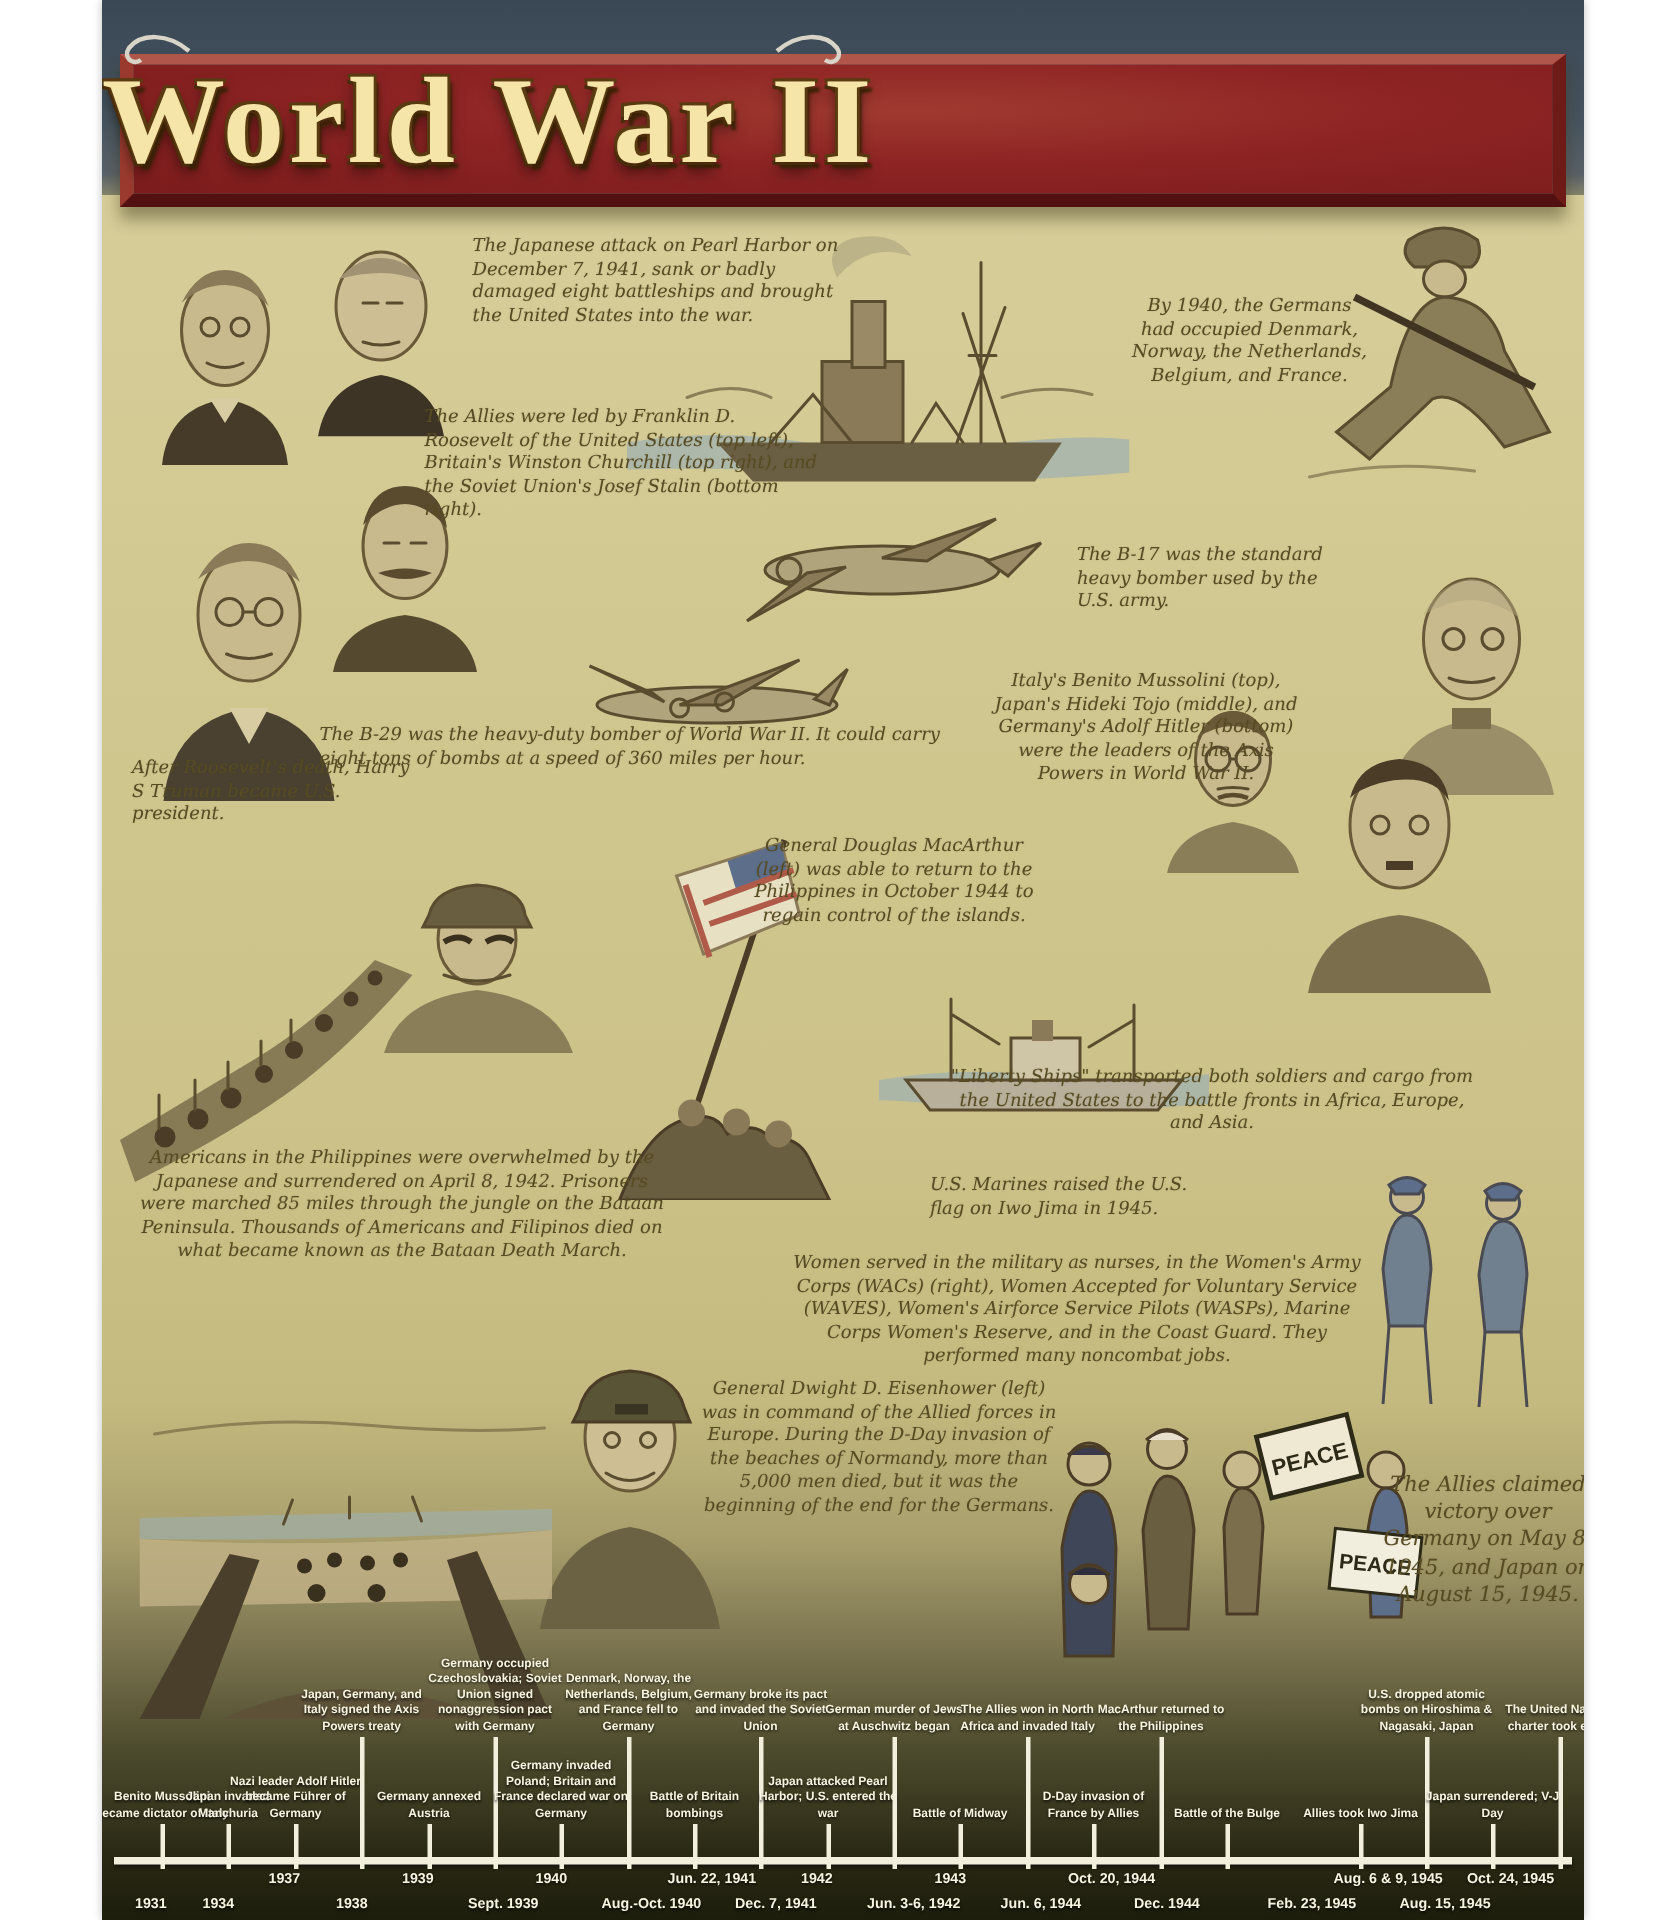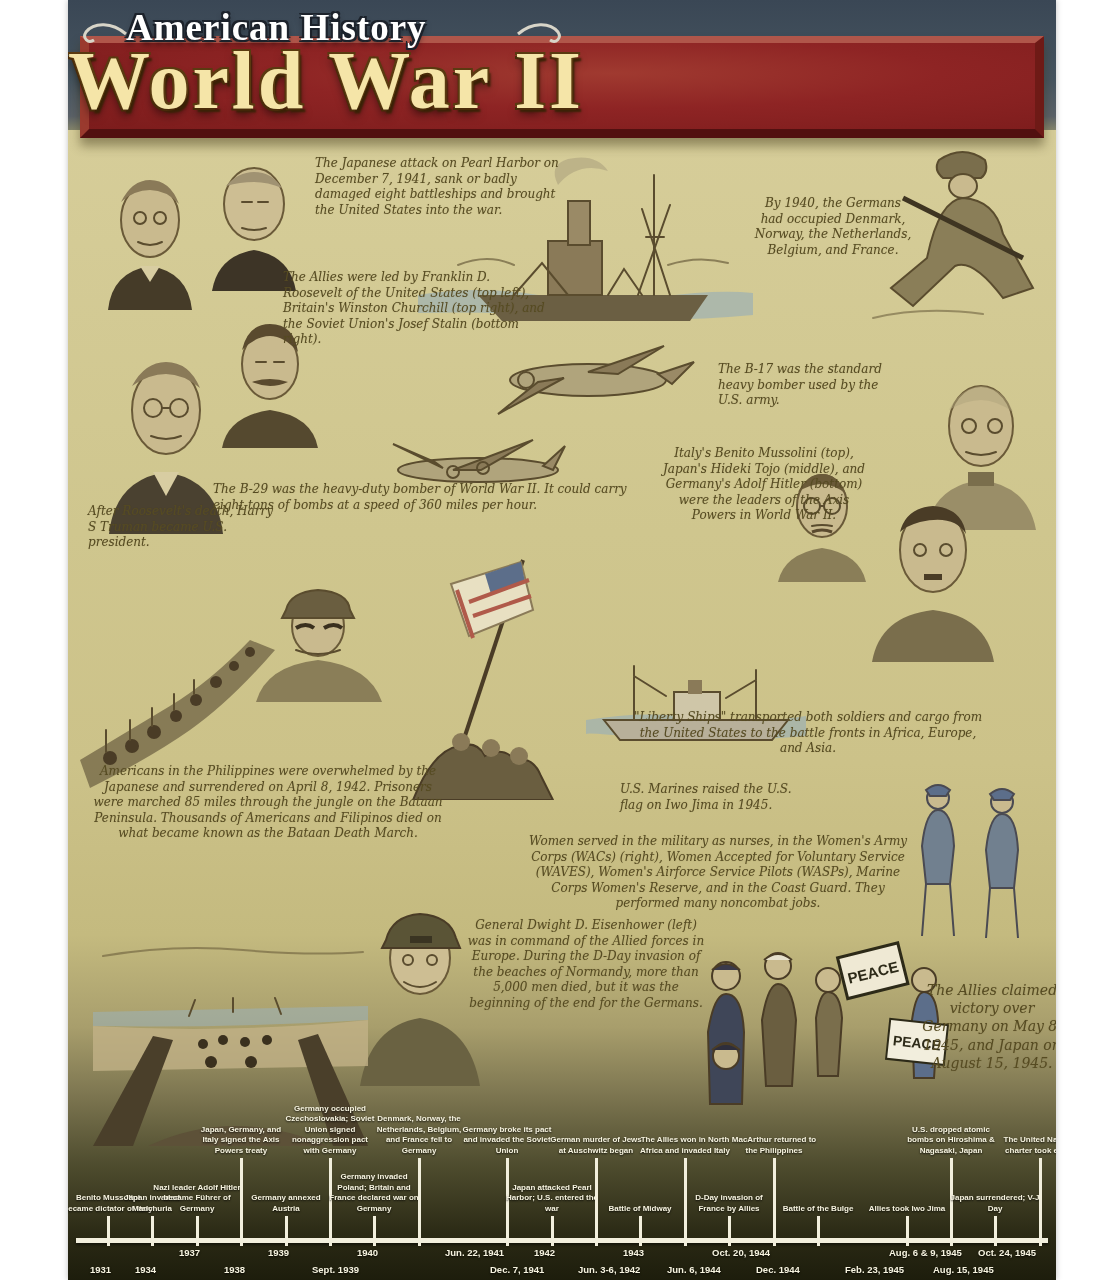--- a/index.html
+++ b/index.html
@@ -61,21 +61,20 @@
   <div class="top-band"></div>
   <div class="body-bg"></div>
 
   <div class="banner"></div>
   <svg class="flourish" style="left:14px;top:20px" width="46" height="26" viewBox="0 0 46 26">
     <path d="M44 14 C30 2 12 2 4 12 C0 18 6 24 12 20" stroke="#d8d5c8" stroke-width="3" fill="none"></path>
   </svg>
   <svg class="flourish" style="left:448px;top:20px" width="46" height="26" viewBox="0 0 46 26">
     <path d="M2 14 C16 2 34 2 42 12 C46 18 40 24 34 20" stroke="#d8d5c8" stroke-width="3" fill="none"></path>
   </svg>
-  <div class="series-title">American History</div>
   <div class="main-title">World War II</div>
 
   <svg class="illus" style="left:22px;top:158px" width="120" height="152" viewBox="0 0 120 152">
     <path d="M18 152 Q22 114 60 108 Q98 114 102 152 Z" fill="#453b28"></path>
     <path d="M50 108 L60 124 L70 108 Z" fill="#d8cda2"></path>
     <ellipse cx="60" cy="62" rx="29" ry="37" fill="#c9ba8e" stroke="#6a5a38" stroke-width="2"></ellipse>
     <path d="M31 44 Q42 22 60 22 Q80 22 89 46 Q76 32 60 32 Q44 32 31 44Z" fill="#8a7a58"></path>
     <circle cx="50" cy="60" r="6" class="sk"></circle>
         <circle cx="70" cy="60" r="6" class="sk"></circle>
     <path d="M48 84 Q60 90 72 84" class="sk"></path>
@@ -286,20 +285,21 @@
   <div class="note c" style="left:684px;top:196px;width:162px">By 1940, the Germans had occupied Denmark, Norway, the Netherlands, Belgium, and France.</div>
 
   <div class="note" style="left:650px;top:362px;width:185px">The B-17 was the standard heavy bomber used by the U.S. army.</div>
 
   <div class="note" style="left:145px;top:482px;width:430px">The B-29 was the heavy-duty bomber of World War II. It could carry eight tons of bombs at a speed of 360 miles per hour.</div>
 
   <div class="note" style="left:20px;top:504px;width:190px">After Roosevelt's death, Harry S Truman became U.S. president.</div>
 
   <div class="note c" style="left:592px;top:446px;width:208px">Italy's Benito Mussolini (top), Japan's Hideki Tojo (middle), and Germany's Adolf Hitler (bottom) were the leaders of the Axis Powers in World War II.</div>
 
+  <div class="note c" style="left:427px;top:556px;width:202px">General Douglas MacArthur (left) was able to return to the Philippines in October 1944 to regain control of the islands.</div>
 
   <div class="note c" style="left:560px;top:710px;width:360px">"Liberty Ships" transported both soldiers and cargo from the United States to the battle fronts in Africa, Europe, and Asia.</div>
 
   <div class="note" style="left:552px;top:782px;width:195px">U.S. Marines raised the U.S. flag on Iwo Jima in 1945.</div>
 
   <div class="note c" style="left:20px;top:764px;width:360px">Americans in the Philippines were overwhelmed by the Japanese and surrendered on April 8, 1942. Prisoners were marched 85 miles through the jungle on the Bataan Peninsula. Thousands of Americans and Filipinos died on what became known as the Bataan Death March.</div>
 
   <div class="note c" style="left:452px;top:834px;width:396px">Women served in the military as nurses, in the Women's Army Corps (WACs) (right), Women Accepted for Voluntary Service (WAVES), Women's Airforce Service Pilots (WASPs), Marine Corps Women's Reserve, and in the Coast Guard. They performed many noncombat jobs.</div>
 
   <div class="note c" style="left:394px;top:918px;width:248px">General Dwight D. Eisenhower (left) was in command of the Allied forces in Europe. During the D-Day invasion of the beaches of Normandy, more than 5,000 men died, but it was the beginning of the end for the Germans.</div>
@@ -342,20 +342,25 @@
     <div class="tl-item tier-low" style="left:260px">
       <div class="tl-label">Germany invaded Poland; Britain and France declared war on Germany</div>
           <div class="tl-stem"></div>
       <div class="tl-date">Sept. 1939</div>
         </div>
     <div class="tl-item tier-high" style="left:305px">
       <div class="tl-label">Denmark, Norway, the Netherlands, Belgium, and France fell to Germany</div>
           <div class="tl-stem"></div>
       <div class="tl-date">1940</div>
         </div>
+    <div class="tl-item tier-low" style="left:349px">
+      <div class="tl-label">Battle of Britain bombings</div>
+          <div class="tl-stem"></div>
+      <div class="tl-date">Aug.-Oct. 1940</div>
+        </div>
     <div class="tl-item tier-high" style="left:393px">
       <div class="tl-label">Germany broke its pact and invaded the Soviet Union</div>
           <div class="tl-stem"></div>
       <div class="tl-date">Jun. 22, 1941</div>
         </div>
     <div class="tl-item tier-low" style="left:438px">
       <div class="tl-label">Japan attacked Pearl Harbor; U.S. entered the war</div>
           <div class="tl-stem"></div>
       <div class="tl-date">Dec. 7, 1941</div>
         </div>

